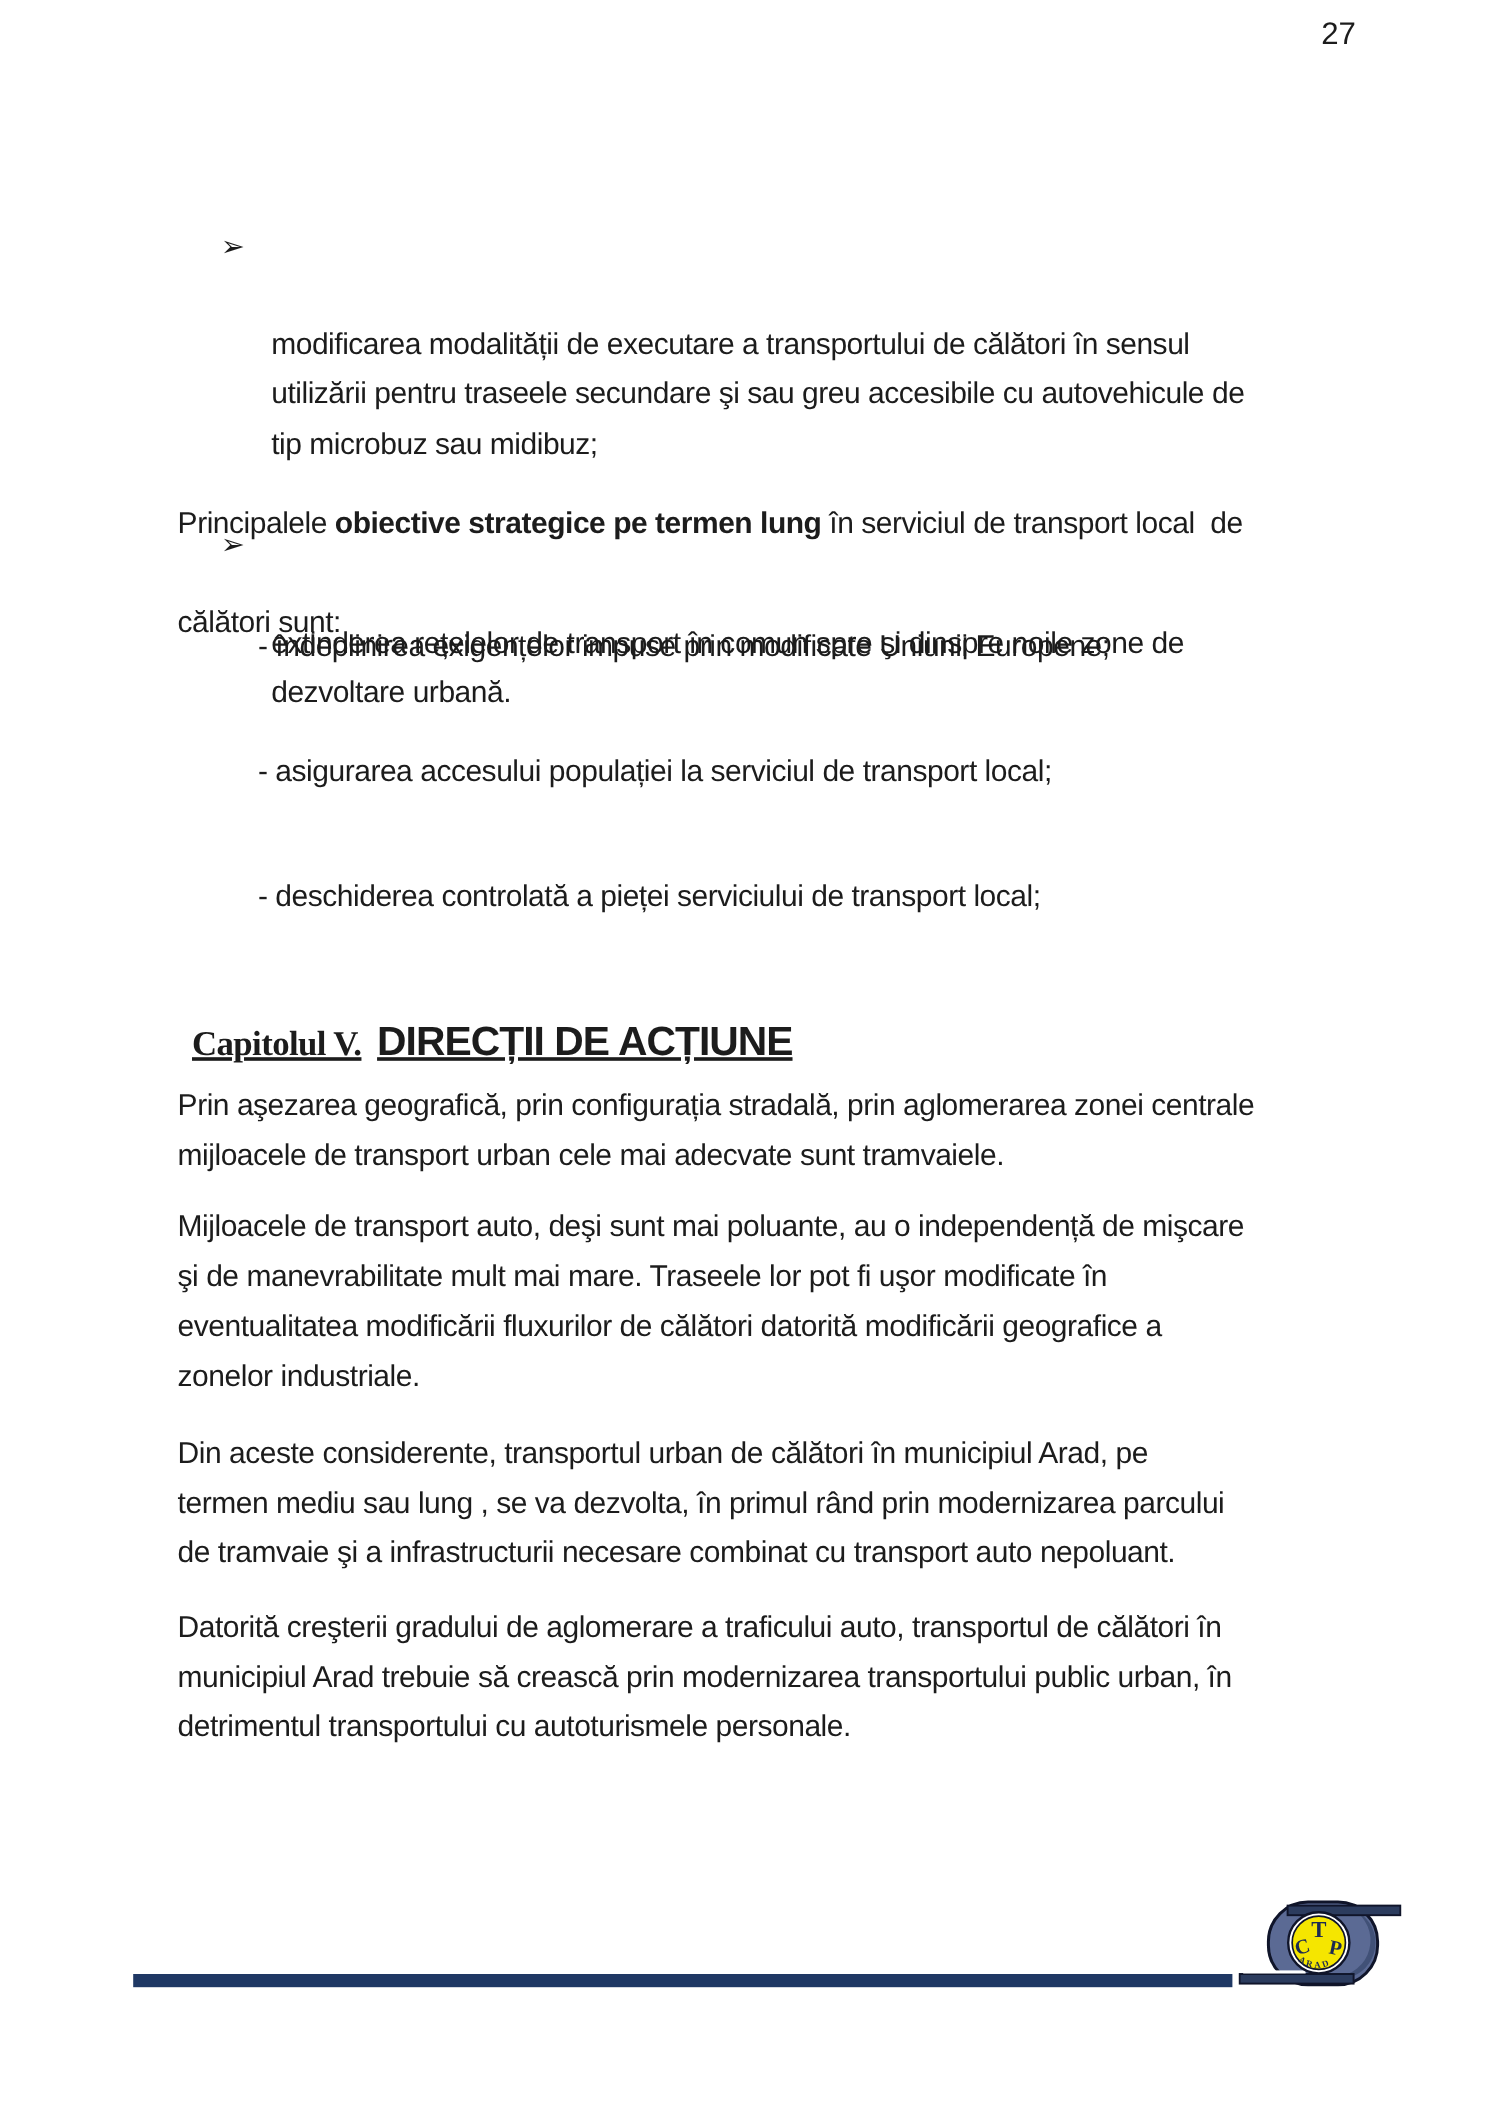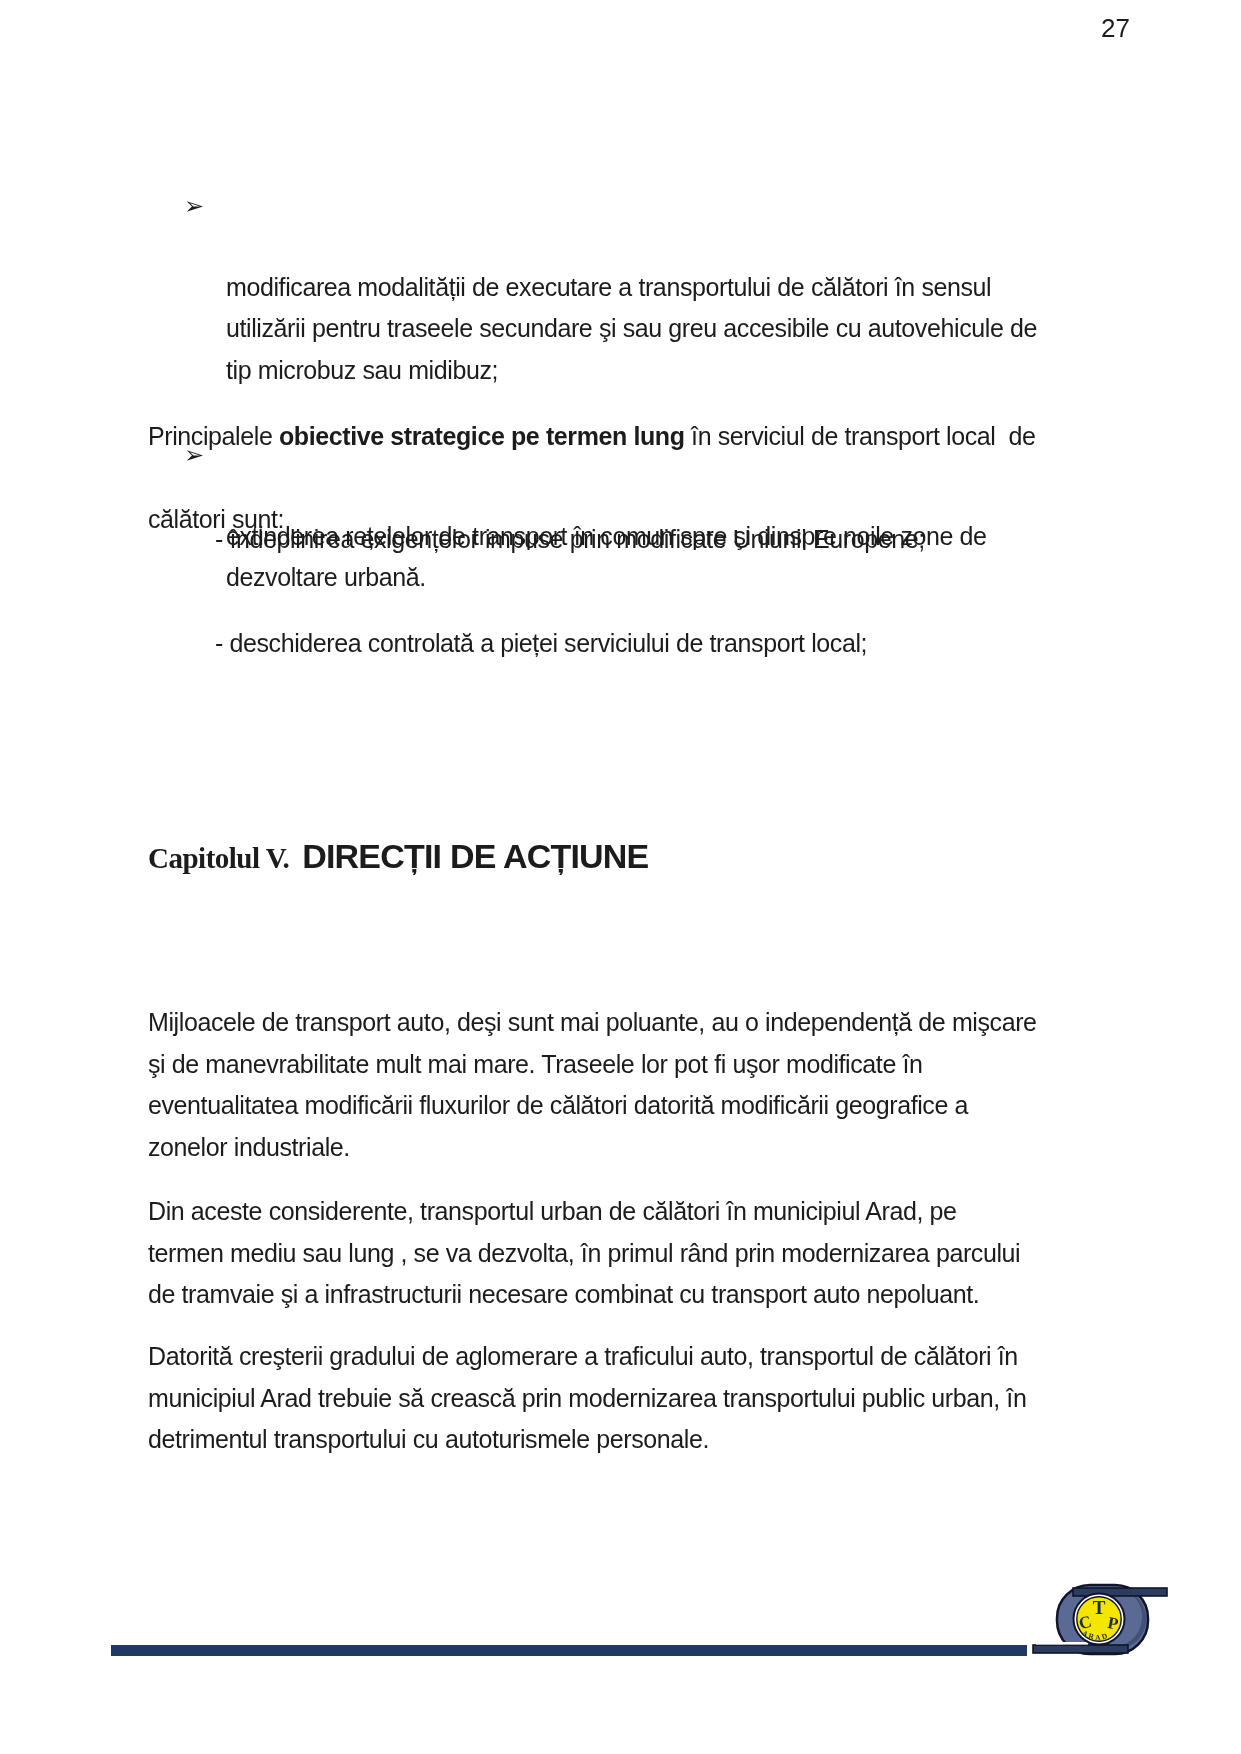--- a/index.html
+++ b/index.html
@@ -94,27 +94,30 @@
     </li>
   </ul>
 
   <div class="abs intro body-text">
     <div class="line"><span>Principalele </span><span class="bold">obiective strategice pe termen lung</span><span> în serviciul de transport local  de</span></div>
     <div class="line">călători sunt:</div>
   </div>
 
   <ul class="abs objectives body-text">
     <li class="objective-item">- îndeplinirea exigențelor impuse prin modificate Uniunii Europene;</li>
+    <li class="objective-item">- asigurarea accesului populației la serviciul de transport local;</li>
     <li class="objective-item">- deschiderea controlată a pieței serviciului de transport local;</li>
   </ul>
 
-  <h1 class="abs chapter" style="margin:0;">
+  <h1 class="abs chapter" style="margin:12px;text-decoration:underline;">
     <span class="chapter-prefix">Capitolul V.</span><span class="chapter-title">DIRECȚII DE ACȚIUNE</span>
   </h1>
 
+  <p class="abs body-text p1" style="margin:0;">Prin aşezarea geografică, prin configurația stradală, prin aglomerarea zonei centrale
+mijloacele de transport urban cele mai adecvate sunt tramvaiele.</p>
   <p class="abs body-text p2" style="margin:0;">Mijloacele de transport auto, deşi sunt mai poluante, au o independență de mişcare
 şi de manevrabilitate mult mai mare. Traseele lor pot fi uşor modificate în
 eventualitatea modificării fluxurilor de călători datorită modificării geografice a
 zonelor industriale.</p>
   <p class="abs body-text p3" style="margin:0;">Din aceste considerente, transportul urban de călători în municipiul Arad, pe
 termen mediu sau lung  , se va dezvolta, în primul rând prin modernizarea parcului
 de tramvaie şi a infrastructurii necesare combinat cu transport auto nepoluant.</p>
   <p class="abs body-text p4" style="margin:0;">Datorită creşterii gradului de aglomerare a traficului auto, transportul de călători în
 municipiul Arad trebuie să crească prin modernizarea transportului public urban, în
 detrimentul transportului cu autoturismele personale.</p>

